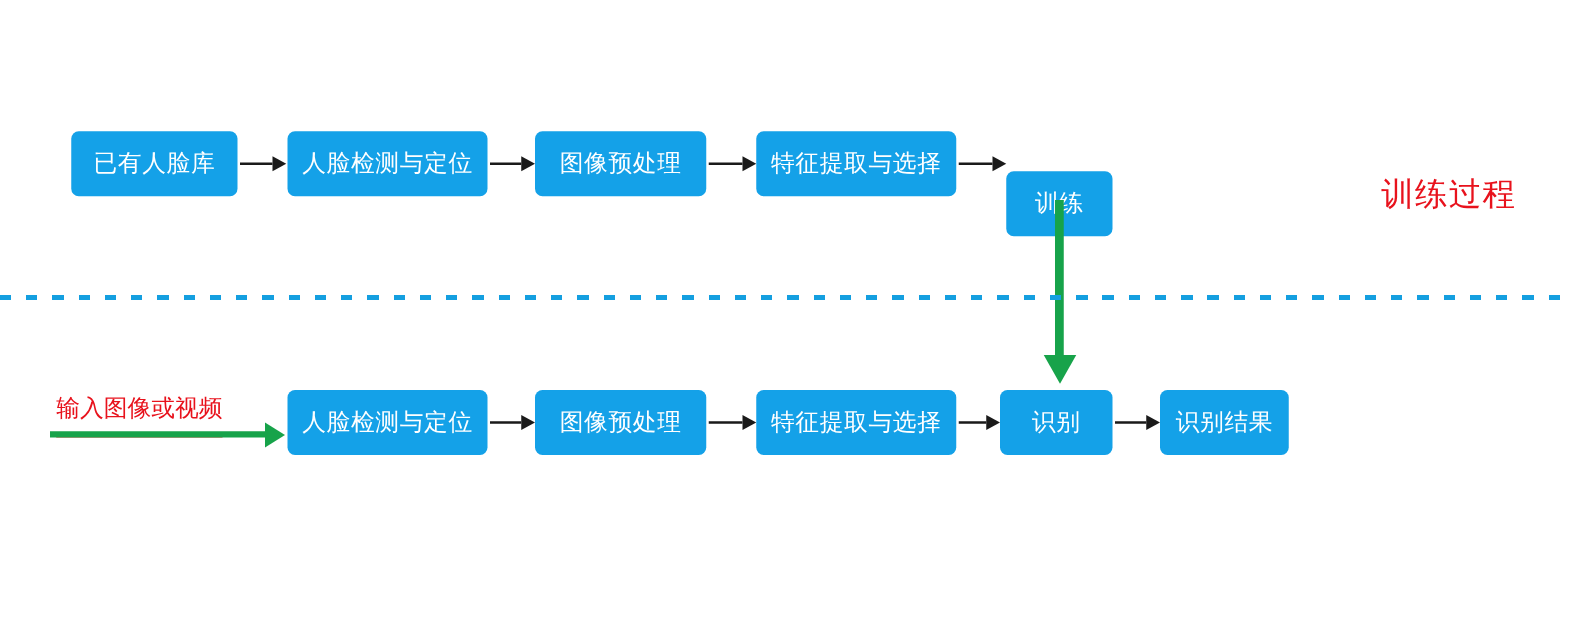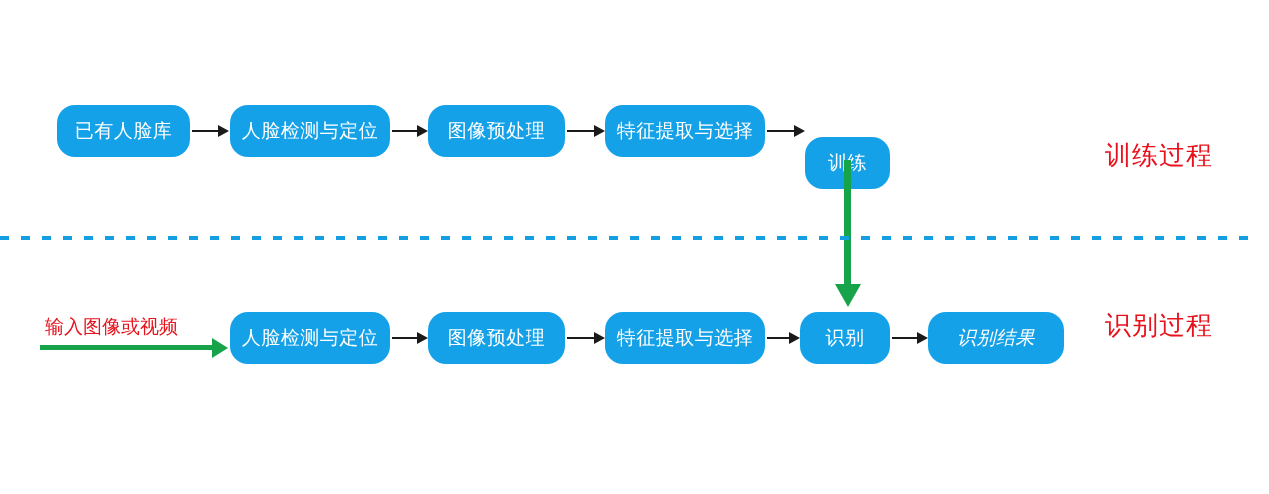--- a/index.html
+++ b/index.html
@@ -18,21 +18,21 @@
     width: 1269px;
     height: 494px;
     background: #ffffff;
     overflow: hidden;
   }
 
   .node {
     position: absolute;
     height: 52px;
     background: var(--box-blue);
-    border-radius: 18px;
+    border-radius: 6px;
     color: #ffffff;
     font-size: 19px;
     letter-spacing: 0.5px;
     display: flex;
     align-items: center;
     justify-content: center;
     white-space: nowrap;
   }
 
   
@@ -159,17 +159,16 @@
   <div class="h-arrow" style="left:567px; top:337px; width:27px;"></div>
 
   <div class="node" style="left:605px; top:312px; width:160px;">特征提取与选择</div>
 
   <div class="h-arrow" style="left:767px; top:337px; width:22px;"></div>
 
   <div class="node" style="left:800px; top:312px; width:90px;font-family:Liberation Serif, serif;">识别</div>
 
   <div class="h-arrow" style="left:892px; top:337px; width:25px;"></div>
 
-  <div class="node" style="left:928px; top:312px; width:136px;font-style:italic;">识别结果</div>
+  <div class="node" style="left:928px; top:312px; width:103px;">识别结果</div>
 
-  <div class="section-label" style="left:1105px; top:308px;">识别过程</div>
 
 </div>
 
 </body></html>

